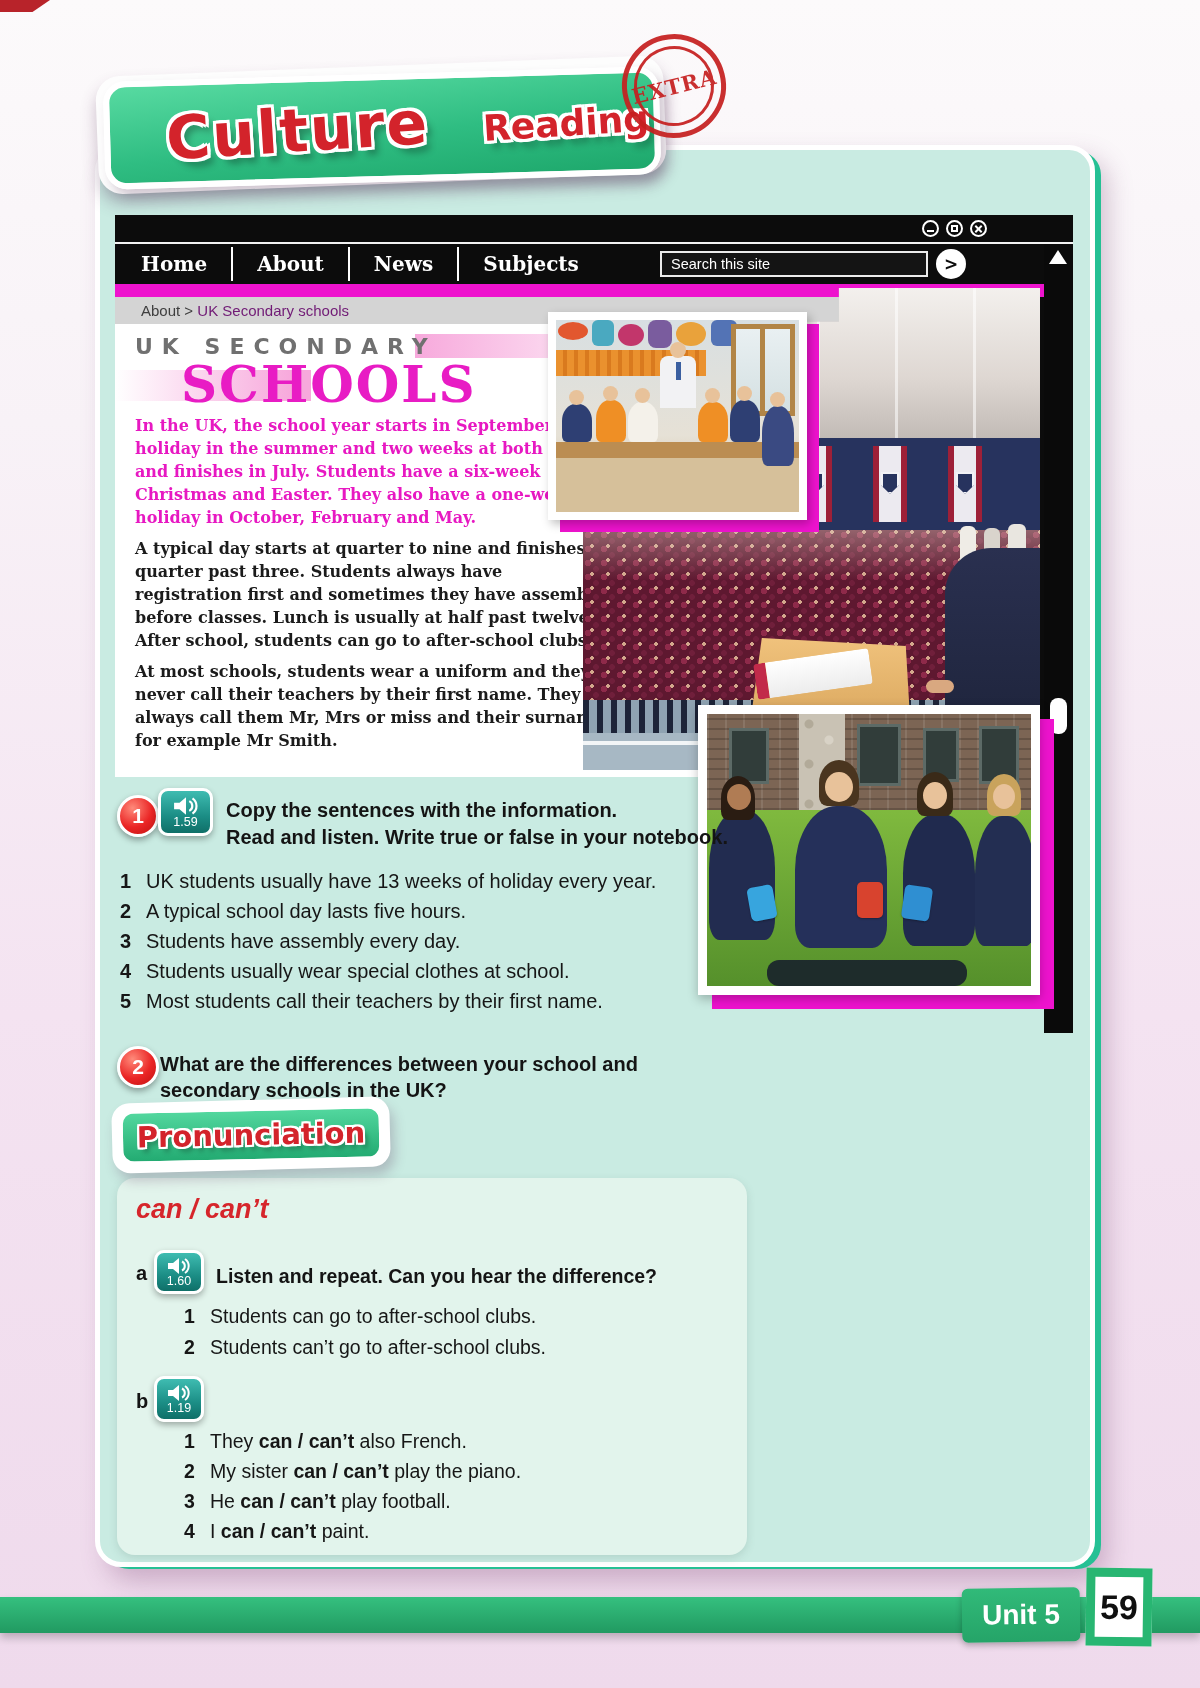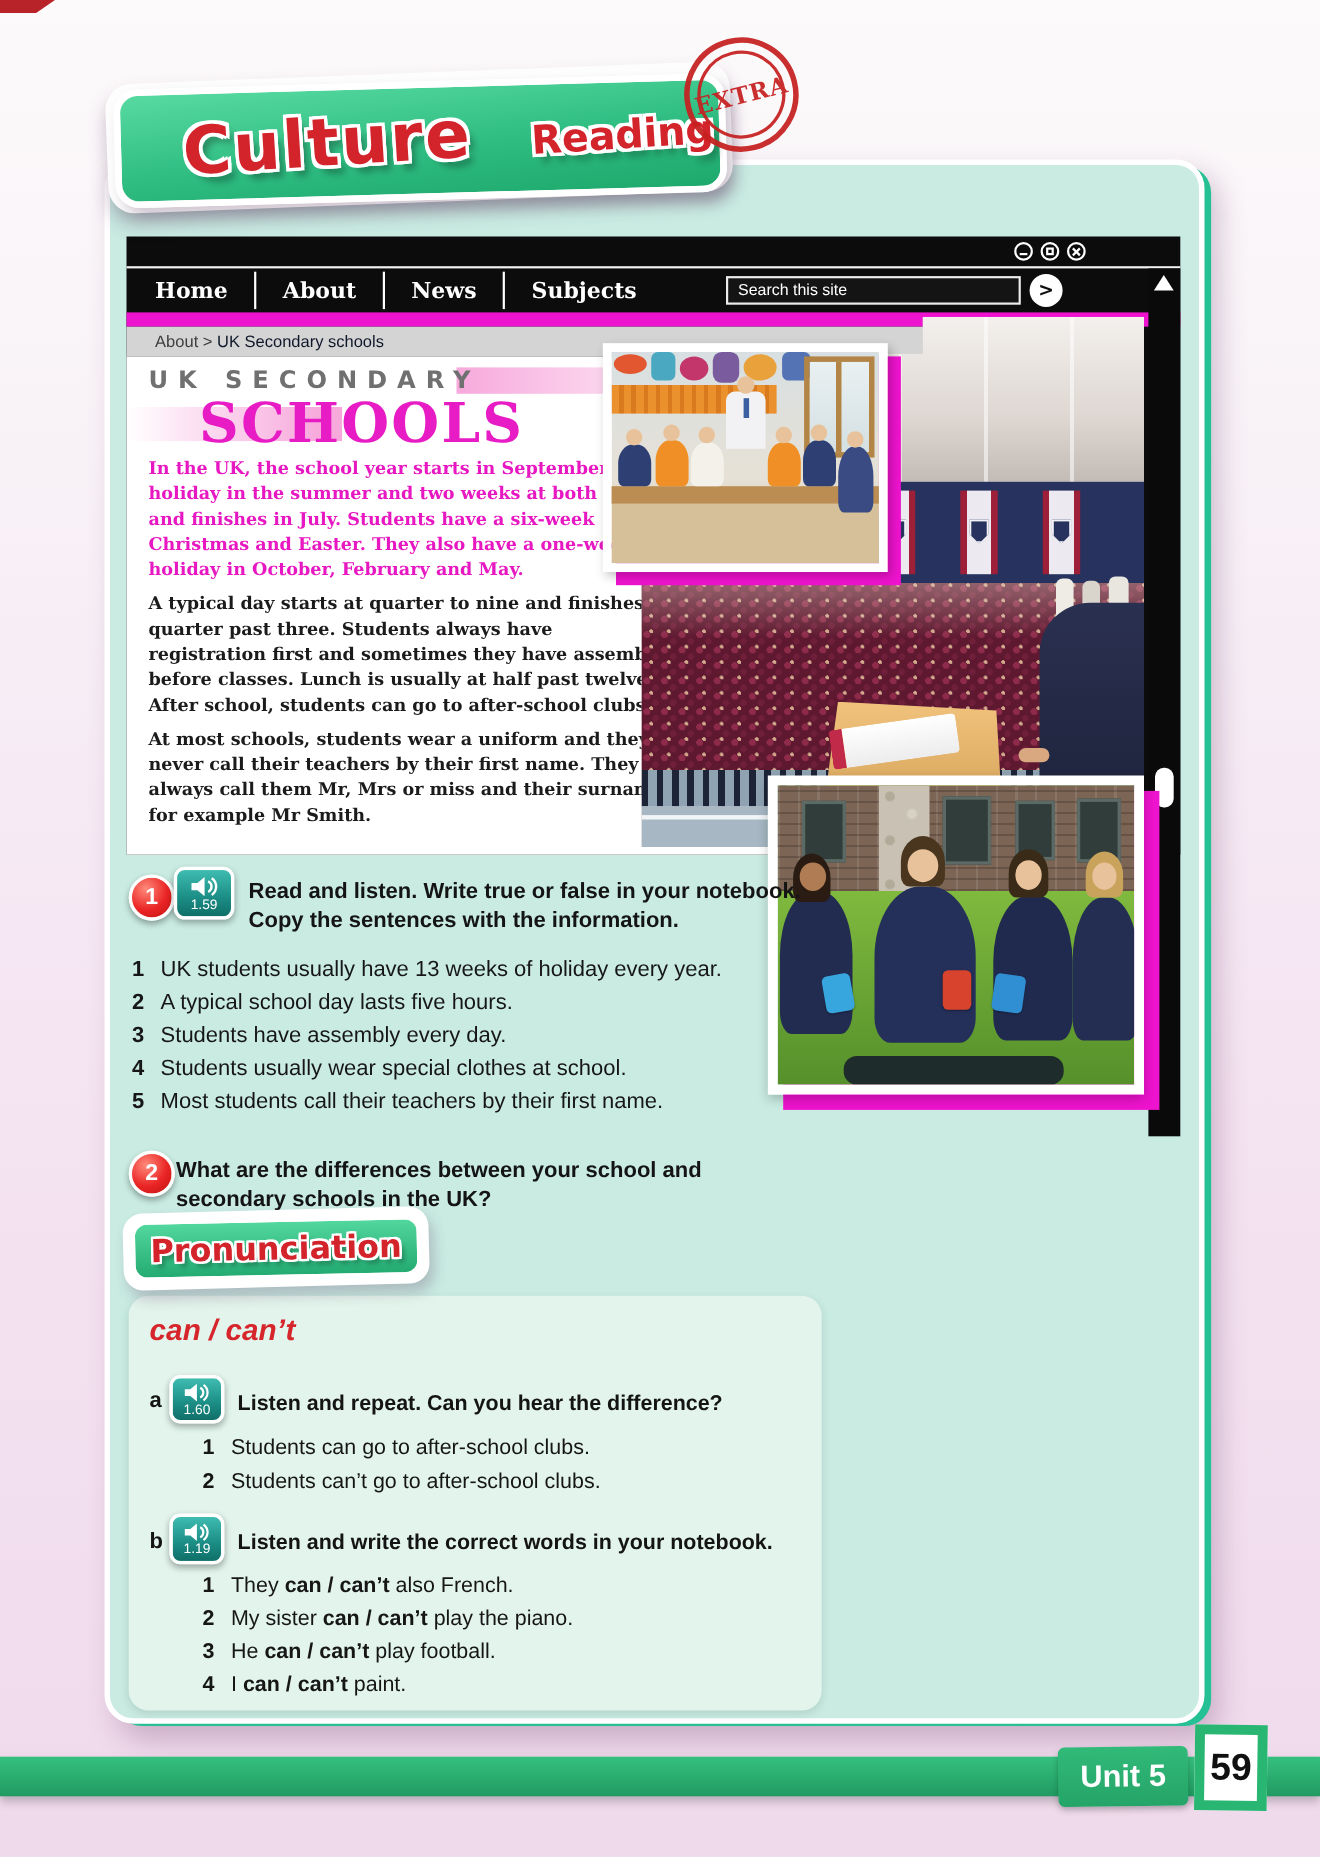--- a/index.html
+++ b/index.html
@@ -49,21 +49,21 @@
   .nav-sep{width:2px;height:34px;background:#fff;margin:0 24px;}
   .search-box{position:absolute;left:545px;top:7px;width:268px;height:26px;background:#141414;
     border:2px solid #ececec;color:#fff;font-size:14.5px;line-height:23px;padding-left:9px;
     box-sizing:border-box;white-space:pre;}
   .search-btn{position:absolute;left:821px;top:5px;width:30px;height:30px;background:#fff;border-radius:50%;
     display:flex;align-items:center;justify-content:center;font-weight:bold;font-size:17px;color:#0c0c0c;
     font-family:"DejaVu Sans",sans-serif;}
   .stripe{position:absolute;top:69px;left:0;right:0;height:13px;background:#ee13ce;}
   .crumb{position:absolute;top:82px;left:0;width:925px;height:27px;background:#d4d4d4;font-size:15px;
     line-height:27px;padding-left:26px;box-sizing:border-box;color:#3e3e3e;white-space:pre;z-index:0;}
-  .crumb .cur{color:#0f172a;}
+  .crumb .cur{color:#701a75;}
   .content{position:absolute;top:109px;left:0;width:925px;height:453px;background:#fff;z-index:1;}
 
   .band1{position:absolute;left:300px;top:10px;width:262px;height:24px;
     background:linear-gradient(90deg,#f7a9dc 0%,rgba(247,169,220,0) 100%);}
   .band2{position:absolute;left:0;top:46px;width:196px;height:31px;
     background:linear-gradient(270deg,#f7a9dc 10%,rgba(247,169,220,0) 100%);}
   .art-title1{position:absolute;left:20px;top:10px;font-size:22px;color:#707070;letter-spacing:9px;
     font-family:"DejaVu Sans",sans-serif;font-weight:600;white-space:pre;}
   .art-title2{position:absolute;left:66px;top:31px;font-size:50px;font-family:"DejaVu Serif",serif;
     font-weight:bold;color:#e81cc4;letter-spacing:2px;white-space:pre;}
@@ -339,22 +339,22 @@
   <div class="badge b1">1</div>
   <div class="audio audio1">
     <svg width="26" height="20" viewBox="0 0 24 18">
         <path d="M1 6v6h5l6 5V1L6 6H1z" fill="#fff"></path>
         <path d="M15 4.5a5 5 0 010 9" stroke="#fff" stroke-width="2" fill="none"></path>
         <path d="M18 2a8.5 8.5 0 010 14" stroke="#fff" stroke-width="2" fill="none"></path>
       </svg>
     <span class="trk">1.59</span>
   </div>
   <div class="instr i1">
+    <div>Copy the sentences with the information.</div>
     <div>Read and listen. Write true or false in your notebook.</div>
-    <div>Copy the sentences with the information.</div>
   </div>
   <div class="list list1">
     <div class="li"><span class="n">1</span><span class="t">UK students usually have 13 weeks of holiday every year.</span></div>
     <div class="li"><span class="n">2</span><span class="t">A typical school day lasts five hours.</span></div>
     <div class="li"><span class="n">3</span><span class="t">Students have assembly every day.</span></div>
     <div class="li"><span class="n">4</span><span class="t">Students usually wear special clothes at school.</span></div>
     <div class="li"><span class="n">5</span><span class="t">Most students call their teachers by their first name.</span></div>
   </div>
 
   <div class="badge b2">2</div>
@@ -389,23 +389,20 @@
 
   <span class="part-letter lb">b</span>
   <div class="audio audioB">
     <svg width="24" height="18" viewBox="0 0 24 18">
         <path d="M1 6v6h5l6 5V1L6 6H1z" fill="#fff"></path>
         <path d="M15 4.5a5 5 0 010 9" stroke="#fff" stroke-width="2" fill="none"></path>
         <path d="M18 2a8.5 8.5 0 010 14" stroke="#fff" stroke-width="2" fill="none"></path>
       </svg>
     <span class="trk">1.19</span>
   </div>
-  <div class="instr iB">
-    <div>Listen and write the correct words in your notebook.</div>
-  </div>
   <div class="list listB">
     <div class="li"><span class="n">1</span><span class="t"><span>They </span><b>can / can’t</b><span> also French.</span></span></div>
     <div class="li"><span class="n">2</span><span class="t"><span>My sister </span><b>can / can’t</b><span> play the piano.</span></span></div>
     <div class="li"><span class="n">3</span><span class="t"><span>He </span><b>can / can’t</b><span> play football.</span></span></div>
     <div class="li"><span class="n">4</span><span class="t"><span>I </span><b>can / can’t</b><span> paint.</span></span></div>
   </div>
 
   <div class="ribbon"></div>
   <div class="unit-box">Unit 5</div>
   <div class="page-num">59</div>

